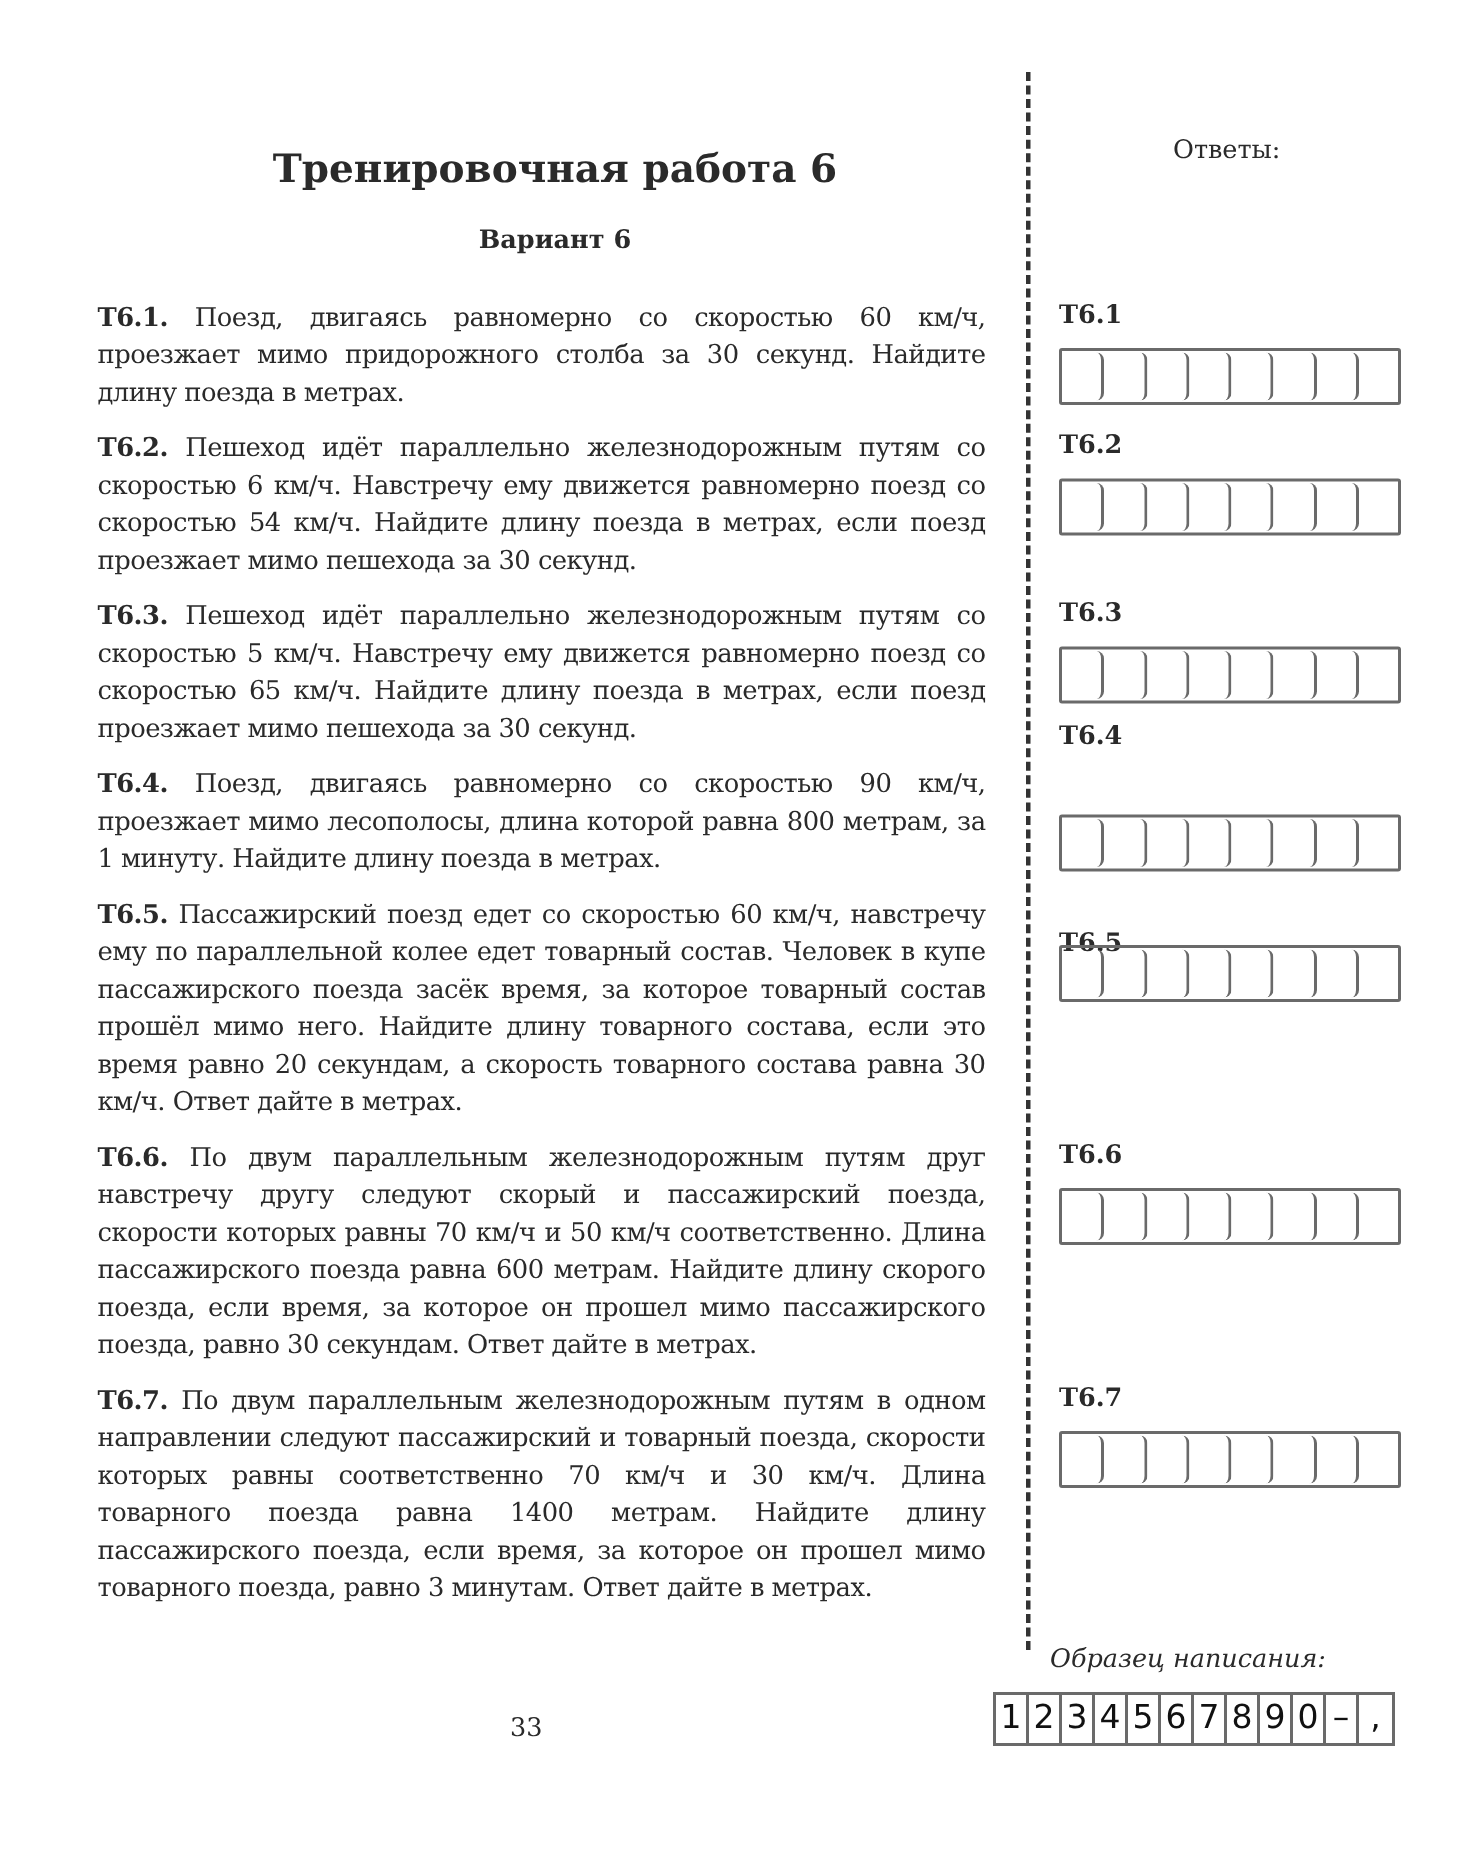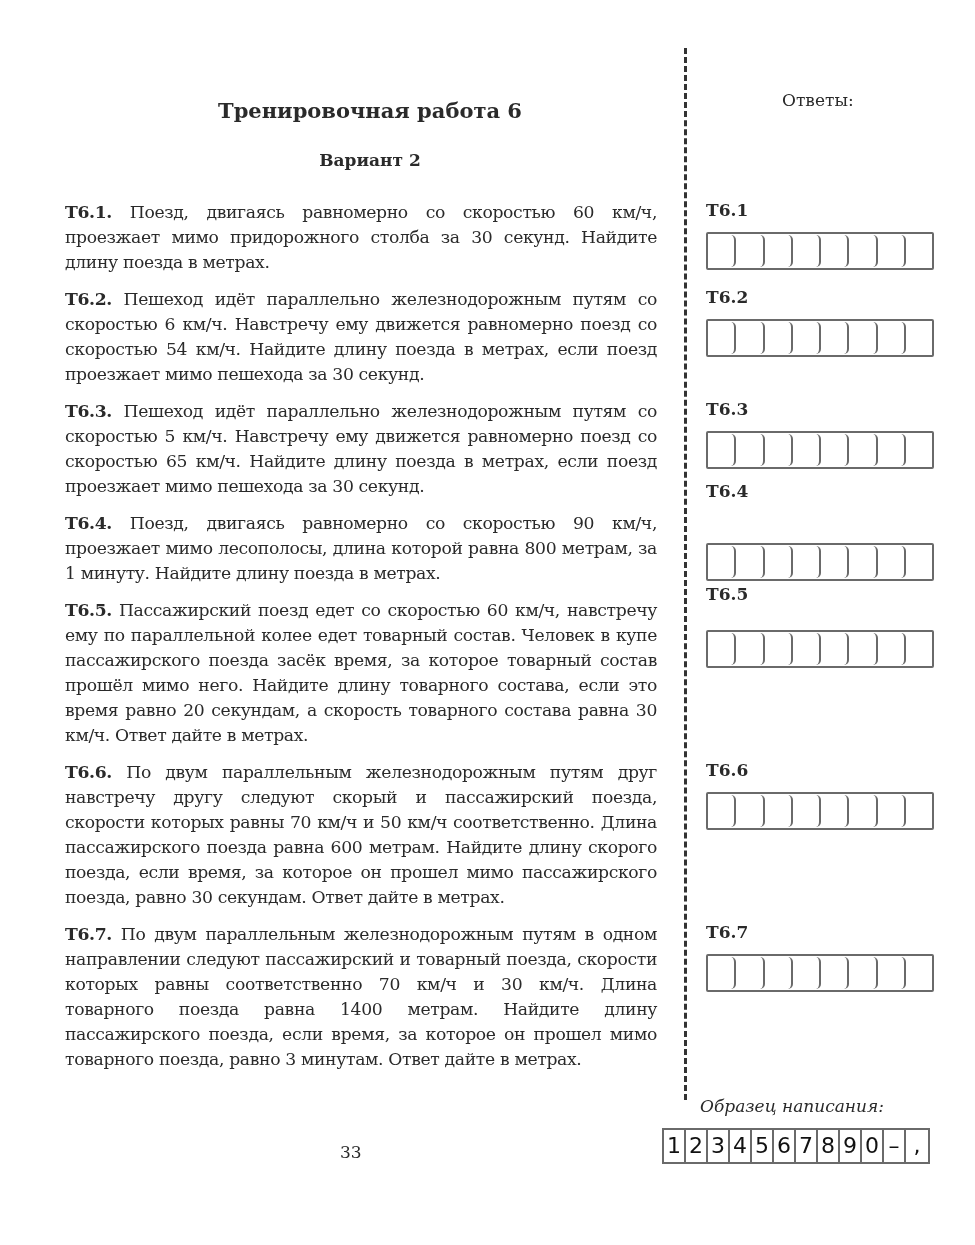--- a/index.html
+++ b/index.html
@@ -1,19 +1,19 @@
 <!DOCTYPE html>
 <html><head>
 <meta charset="utf-8">
 <style>
   html, body { margin: 0; padding: 0; background: #ffffff; }
   body { width: 975px; height: 1245px; position: relative; overflow: hidden;
          font-family: "DejaVu Serif", "Liberation Serif", serif; color: #2a2a2a; }
   .title { position: absolute; left: 60px; width: 620px; top: 98px; text-align: center;
-           font-size: 21px; font-weight: bold; }
+           font-size: 26px; font-weight: bold; }
   .subtitle { position: absolute; left: 60px; width: 620px; top: 150px; text-align: center;
               font-size: 17px; font-weight: bold; }
   .problem { position: absolute; left: 65px; width: 592px; font-size: 17.2px; line-height: 25px;
              text-align: justify; letter-spacing: -0.35px; }
   .problem .num { font-weight: bold; }
   .divider { position: absolute; left: 684px; top: 48px; height: 1052px;
              border-left: 3px dashed #333; }
   .answers-title { position: absolute; left: 782px; top: 66px; font-size: 17px; margin-top: 24px; }
   .ans-label { position: absolute; left: 706px; font-size: 17px; font-weight: bold; }
   .ans-row { position: absolute; left: 706px; width: 228px; height: 38px; display: flex;
@@ -27,21 +27,21 @@
   .sample-cell { width: 22px; border-right: 2px solid #6a6a6a; box-sizing: border-box;
                  font-family: "DejaVu Sans", sans-serif; font-size: 22px; text-align: center;
                  line-height: 32px; color: #111; }
   .sample-cell:last-child { border-right: none; }
   .page-num { position: absolute; left: 340px; top: 1142px; width: 40px; font-size: 17px; }
 </style>
 </head>
 <body>
 
 <div class="title">Тренировочная работа 6</div>
-<div class="subtitle">Вариант 2</div>
+<div class="subtitle">Вариант 6</div>
 
 <div class="problem" style="top:200px">
   <span class="num">Т6.1.</span>
   <span>Поезд, двигаясь равномерно со скоростью 60 км/ч, проезжает мимо придорожного столба за 30 секунд. Найдите длину поезда в метрах.</span>
 </div>
 <div class="problem" style="top:287px">
   <span class="num">Т6.2.</span>
   <span>Пешеход идёт параллельно железнодорожным путям со скоростью 6 км/ч. Навстречу ему движется равномерно поезд со скоростью 54 км/ч. Найдите длину поезда в метрах, если поезд проезжает мимо пешехода за 30 секунд.</span>
 </div>
 <div class="problem" style="top:399px">
@@ -110,21 +110,21 @@
     <div class="ans-cell"></div>
     <div class="ans-cell"></div>
     <div class="ans-cell"></div>
     <div class="ans-cell"></div>
     <div class="ans-cell"></div>
     <div class="ans-cell"></div>
     <div class="ans-cell"></div>
     <div class="ans-cell"></div>
   </div>
 
-<div class="ans-label" style="top:584px">Т6.5</div>
+<div class="ans-label" style="top:619px">Т6.5</div>
 <div class="ans-row" style="top:630px">
     <div class="ans-cell"></div>
     <div class="ans-cell"></div>
     <div class="ans-cell"></div>
     <div class="ans-cell"></div>
     <div class="ans-cell"></div>
     <div class="ans-cell"></div>
     <div class="ans-cell"></div>
     <div class="ans-cell"></div>
   </div>

